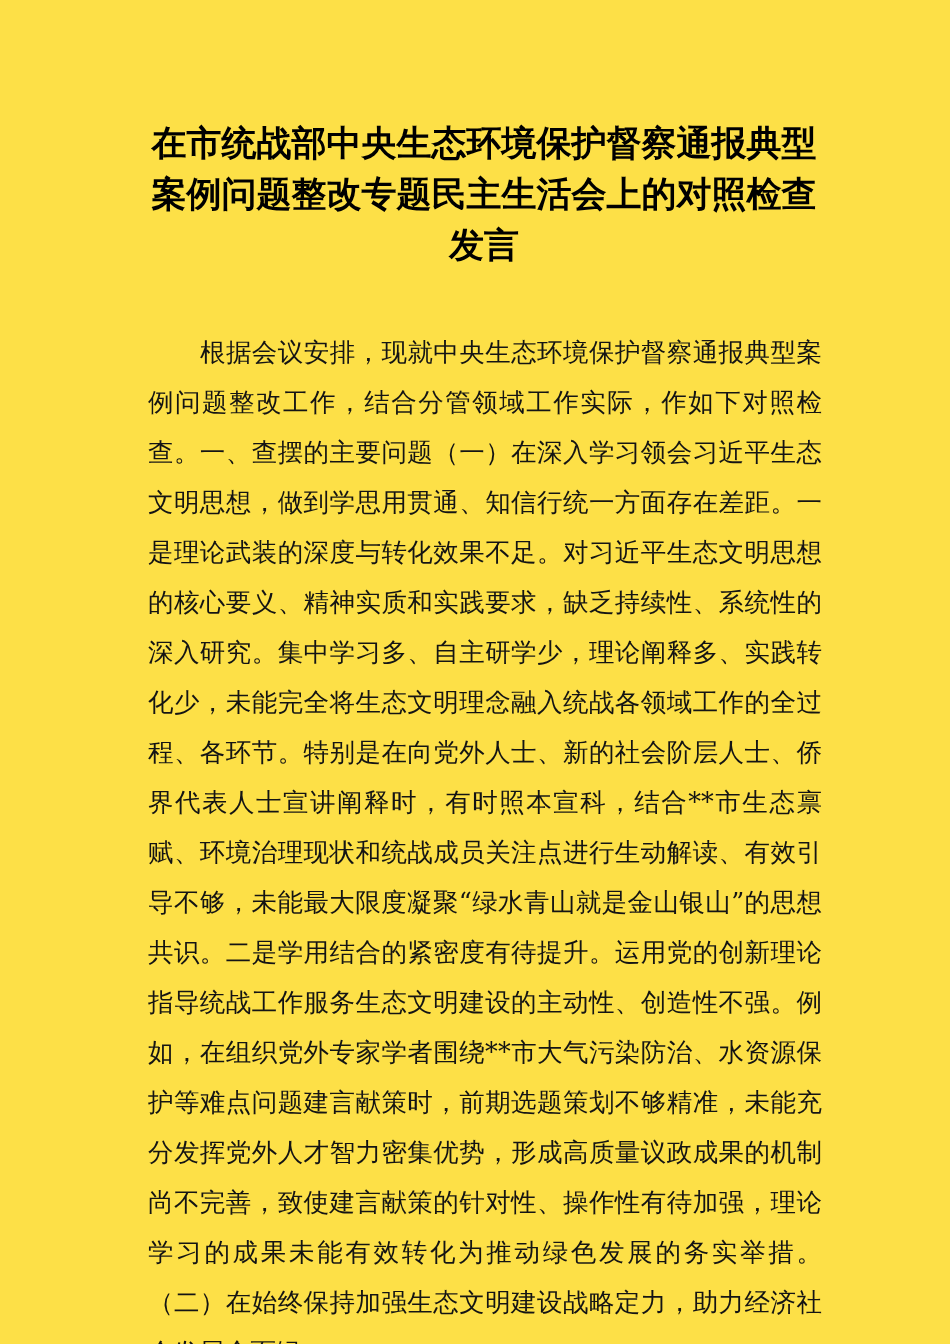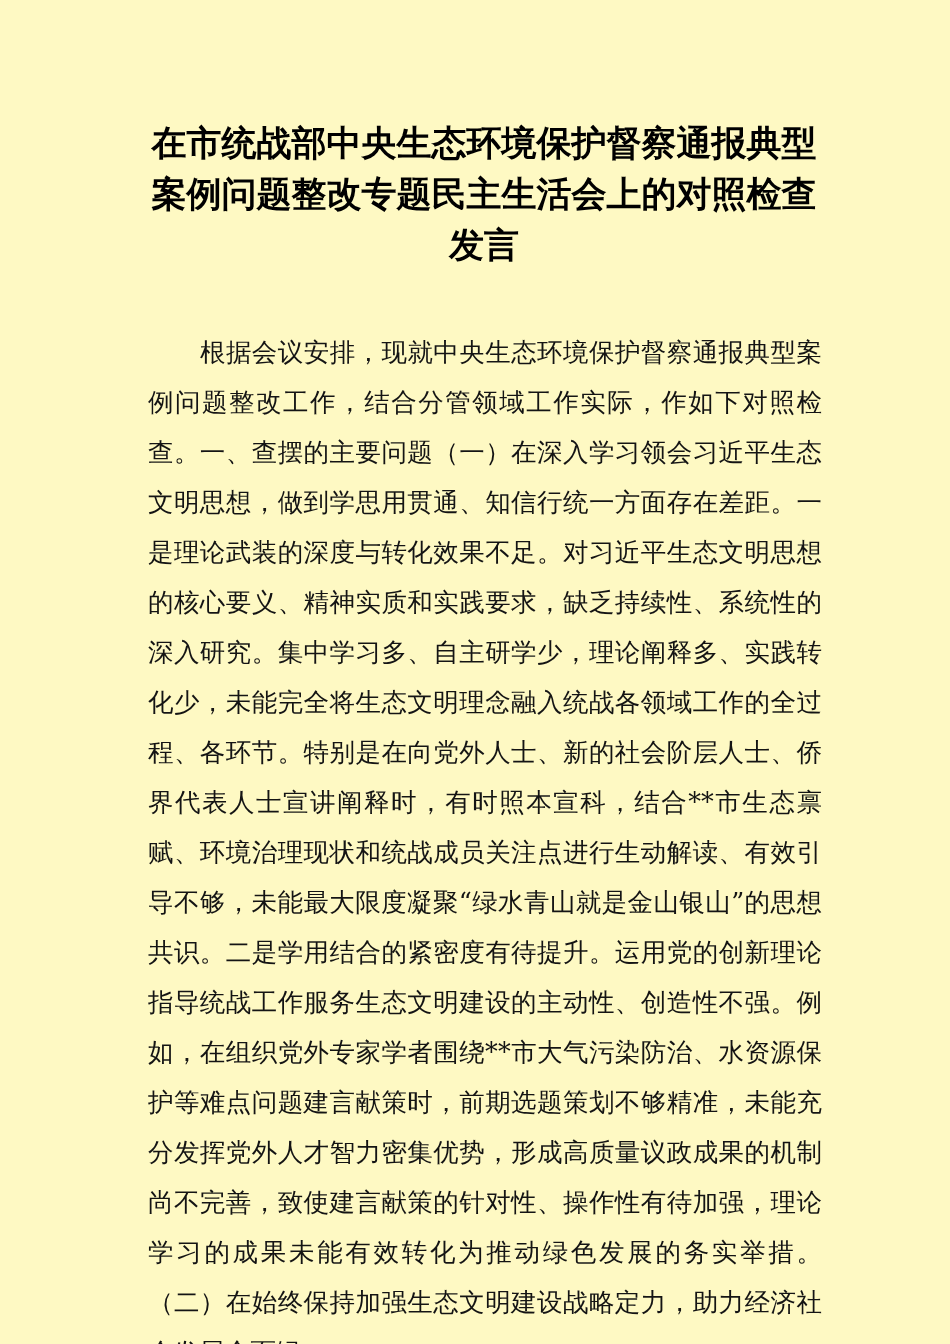--- a/index.html
+++ b/index.html
@@ -10,21 +10,21 @@
     width: 950px;
     height: 1344px;
     background: #ffffff;
     font-family: "DejaVu Serif", serif;
     overflow: hidden;
   }
   .page {
     position: relative;
     width: 950px;
     height: 1344px;
-    background: #fef9c3;
+    background: #fde047;
     box-sizing: border-box;
     padding: 0;
   }
   .doc-title {
     position: absolute;
     left: 148px;
     top: 118px;
     width: 672px;
     text-align: center;
     font-family: "DejaVu Sans", "Liberation Sans", sans-serif;

